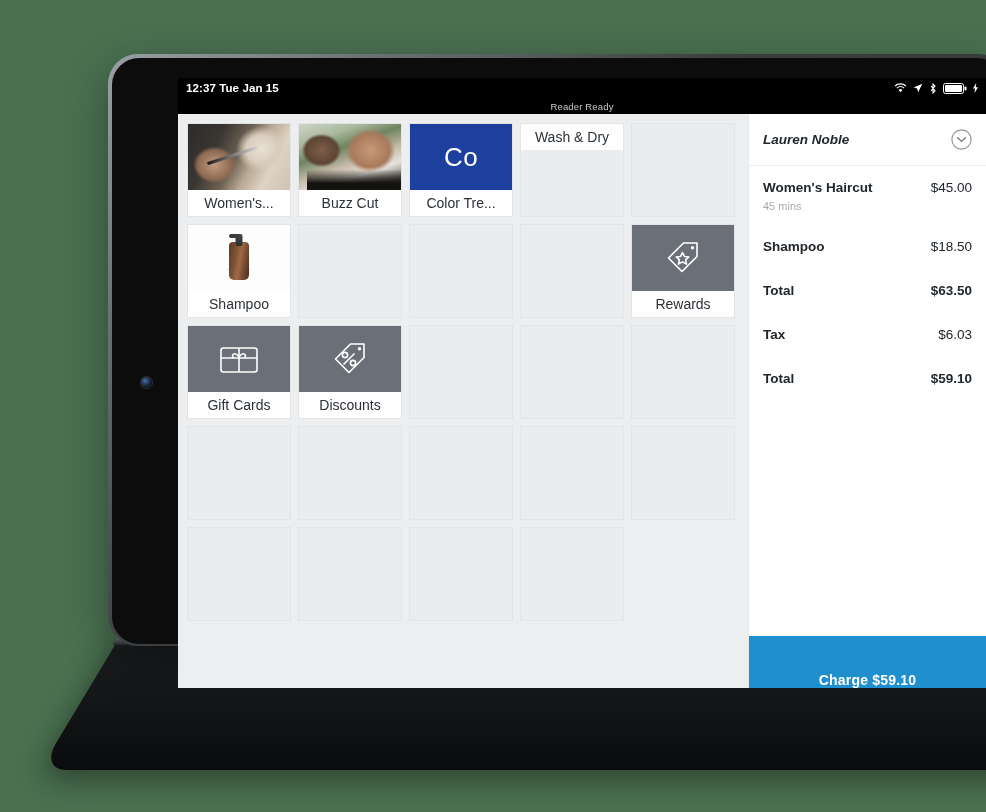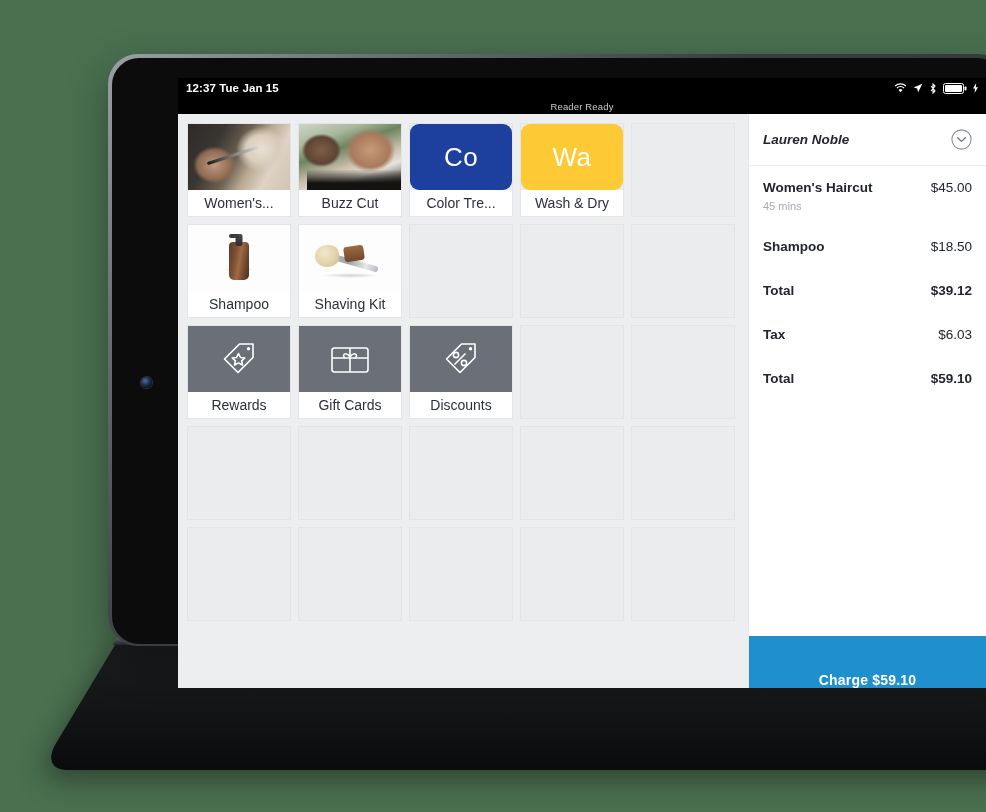--- a/index.html
+++ b/index.html
@@ -171,21 +171,20 @@
     align-items: center;
     justify-content: center;
     white-space: nowrap;
     overflow: hidden;
   }
   .tile-art.color-fill {
     color: #fff;
     font-size: 26px;
     font-weight: 300;
     letter-spacing: 0.5px;
-    border-radius: 9px;
   }
   .tile-art.gray-icon { background: #6b7078; }
   .tile-art svg { display: block; }
 
   
   .art-womens {
     width: 100%; height: 100%;
     background:
       radial-gradient(ellipse 40% 55% at 72% 38%, #e9e0d4 0%, #d9cdbd 38%, rgba(0,0,0,0) 62%),
       radial-gradient(ellipse 30% 40% at 26% 62%, #c39a7f 0%, #8d6a52 55%, rgba(0,0,0,0) 70%),
@@ -417,47 +416,33 @@
               </div>
               <div class="tile-label">Buzz Cut</div>
             </div>
             <div class="tile">
               <div class="tile-art color-fill" style="background: rgb(29, 63, 158);">
                 <span>Co</span>
               </div>
               <div class="tile-label">Color Tre...</div>
             </div>
             <div class="tile">
-              <div class="tile-art color-fill" style="background: rgb(253, 201, 53);">
-                <span>Wa</span>
-              </div>
               <div class="tile-label">Wash &amp; Dry</div>
             </div>
             <div class="tile empty"></div>
             <div class="tile">
               <div class="tile-art">
                 <div class="art-shampoo">
                   <div class="shadow"></div>
                   <div class="bottle"></div>
                   <div class="pump"></div>
                   <div class="nozzle"></div>
                 </div>
               </div>
               <div class="tile-label">Shampoo</div>
-            </div>
-            <div class="tile">
-              <div class="tile-art">
-                <div class="art-shaving">
-                  <div class="shadow"></div>
-                  <div class="razor"></div>
-                  <div class="brush-head"></div>
-                  <div class="brush-handle"></div>
-                </div>
-              </div>
-              <div class="tile-label">Shaving Kit</div>
             </div>
             <div class="tile empty"></div>
             <div class="tile empty"></div>
             <div class="tile empty"></div>
             <div class="tile">
               <div class="tile-art gray-icon" style="background: rgb(107, 112, 120);">
                 <svg width="34" height="34" viewBox="0 0 34 34">
                   <path d="M17.5 2 L31 2 L31 15.5 L16 30.5 L2.5 17 Z" stroke="#fff" stroke-width="1.6" fill="none" stroke-linejoin="round"></path>
                   <circle cx="26.5" cy="6.8" r="1.7" fill="#fff"></circle>
                   <path d="M16.5 11.5 l2 4 4.3 .5 -3.2 2.9 .9 4.2 -4-2.2 -4 2.2 .9-4.2 -3.2-2.9 4.3-.5 Z" stroke="#fff" stroke-width="1.6" fill="none" stroke-linejoin="round"></path>
@@ -524,21 +509,21 @@
             </div>
             <div class="cart-row-block">
               <div class="cart-row">
                 <div class="cart-name">Shampoo</div>
                 <div class="cart-amount">$18.50</div>
               </div>
             </div>
             <div class="cart-row-block">
               <div class="cart-row">
                 <div class="cart-name">Total</div>
-                <div class="cart-amount bold">$39.12</div>
+                <div class="cart-amount bold">$63.50</div>
               </div>
             </div>
             <div class="cart-row-block">
               <div class="cart-row">
                 <div class="cart-name">Tax</div>
                 <div class="cart-amount">$6.03</div>
               </div>
             </div>
             <div class="cart-row-block">
               <div class="cart-row">

